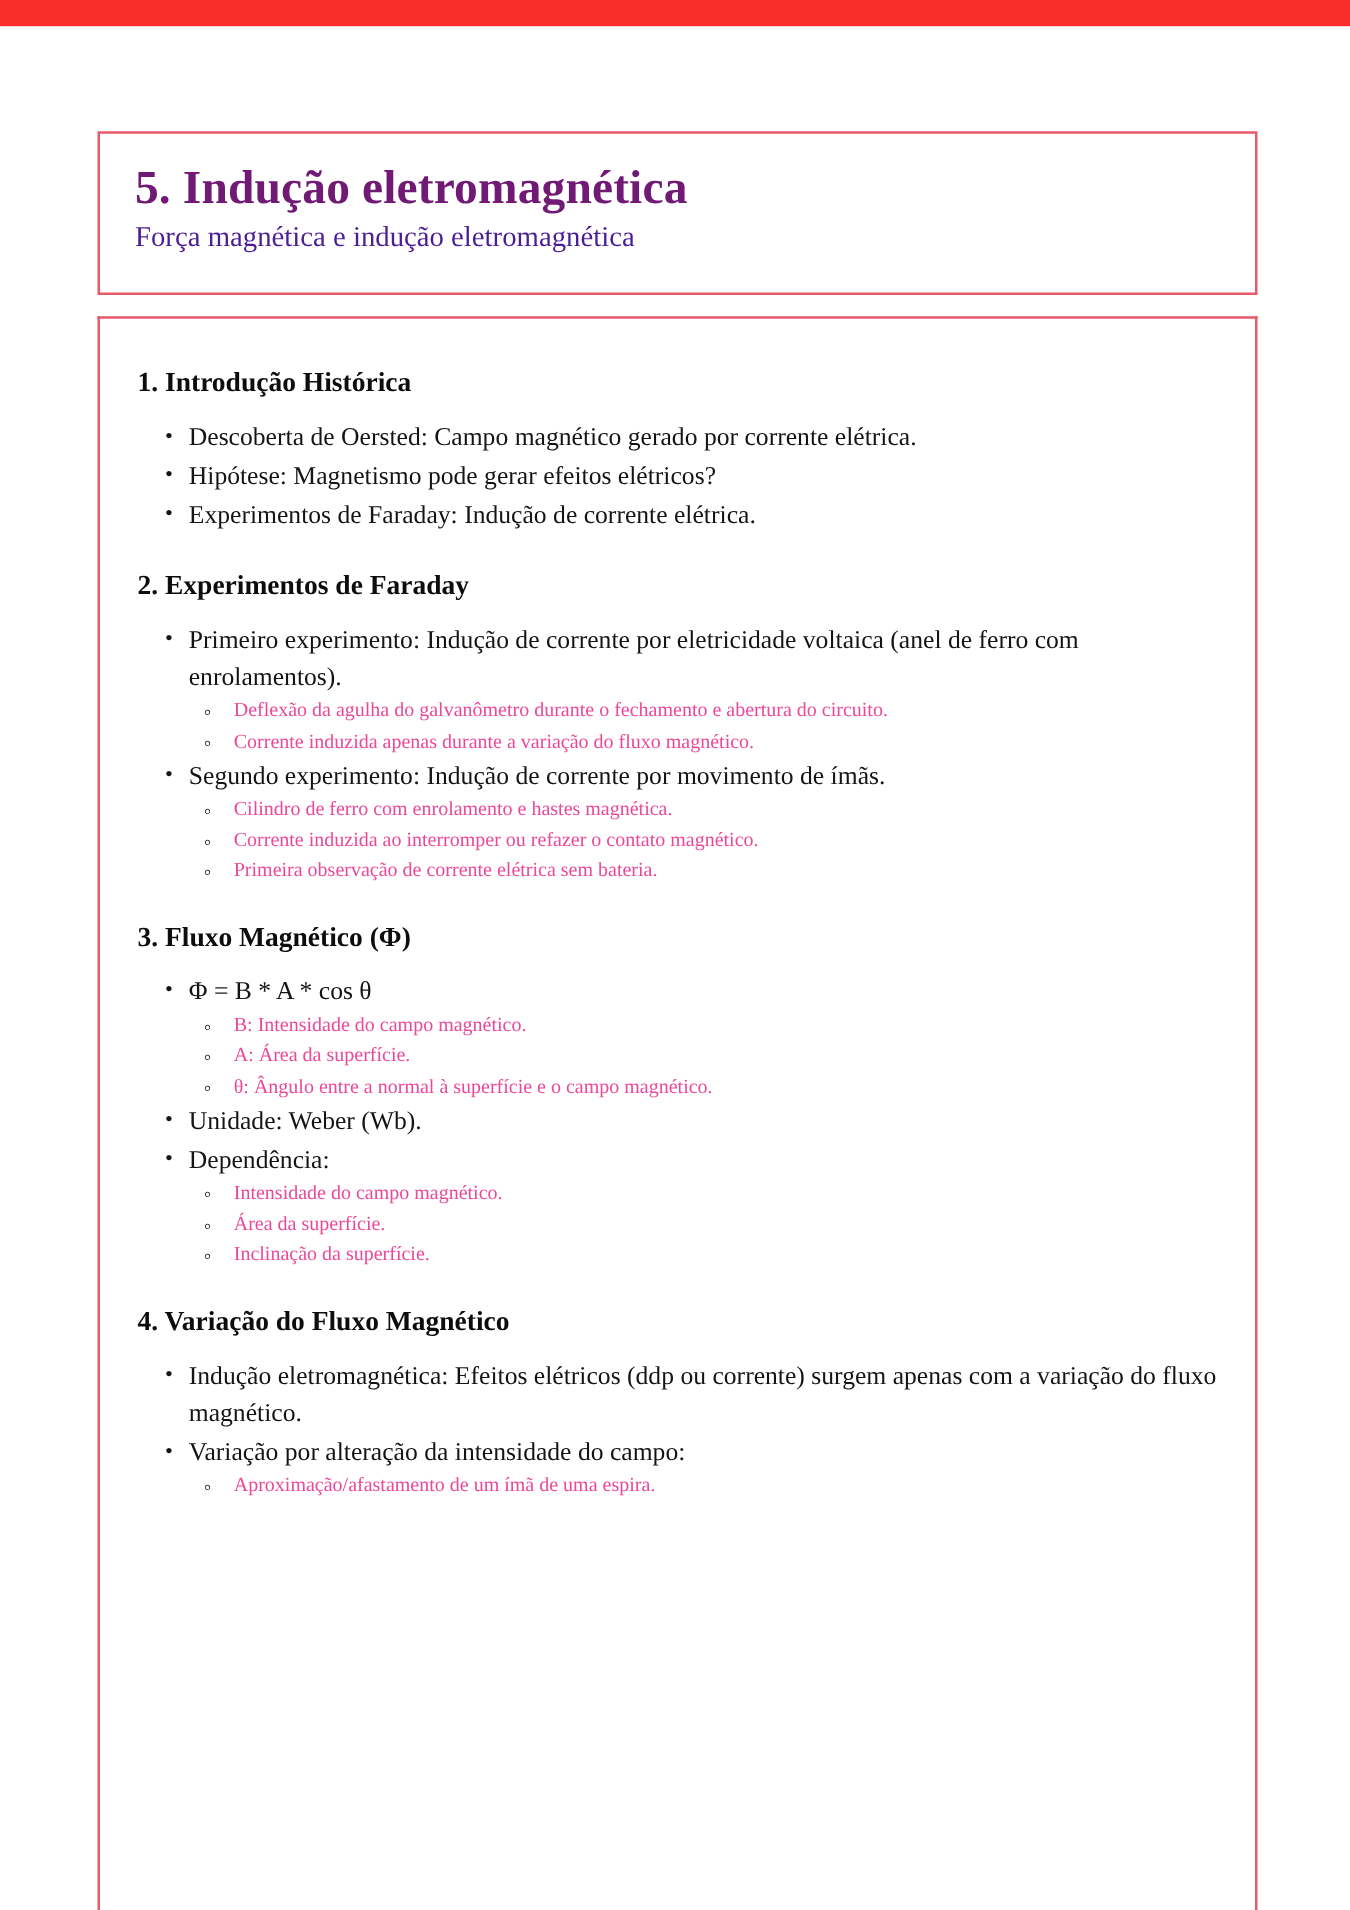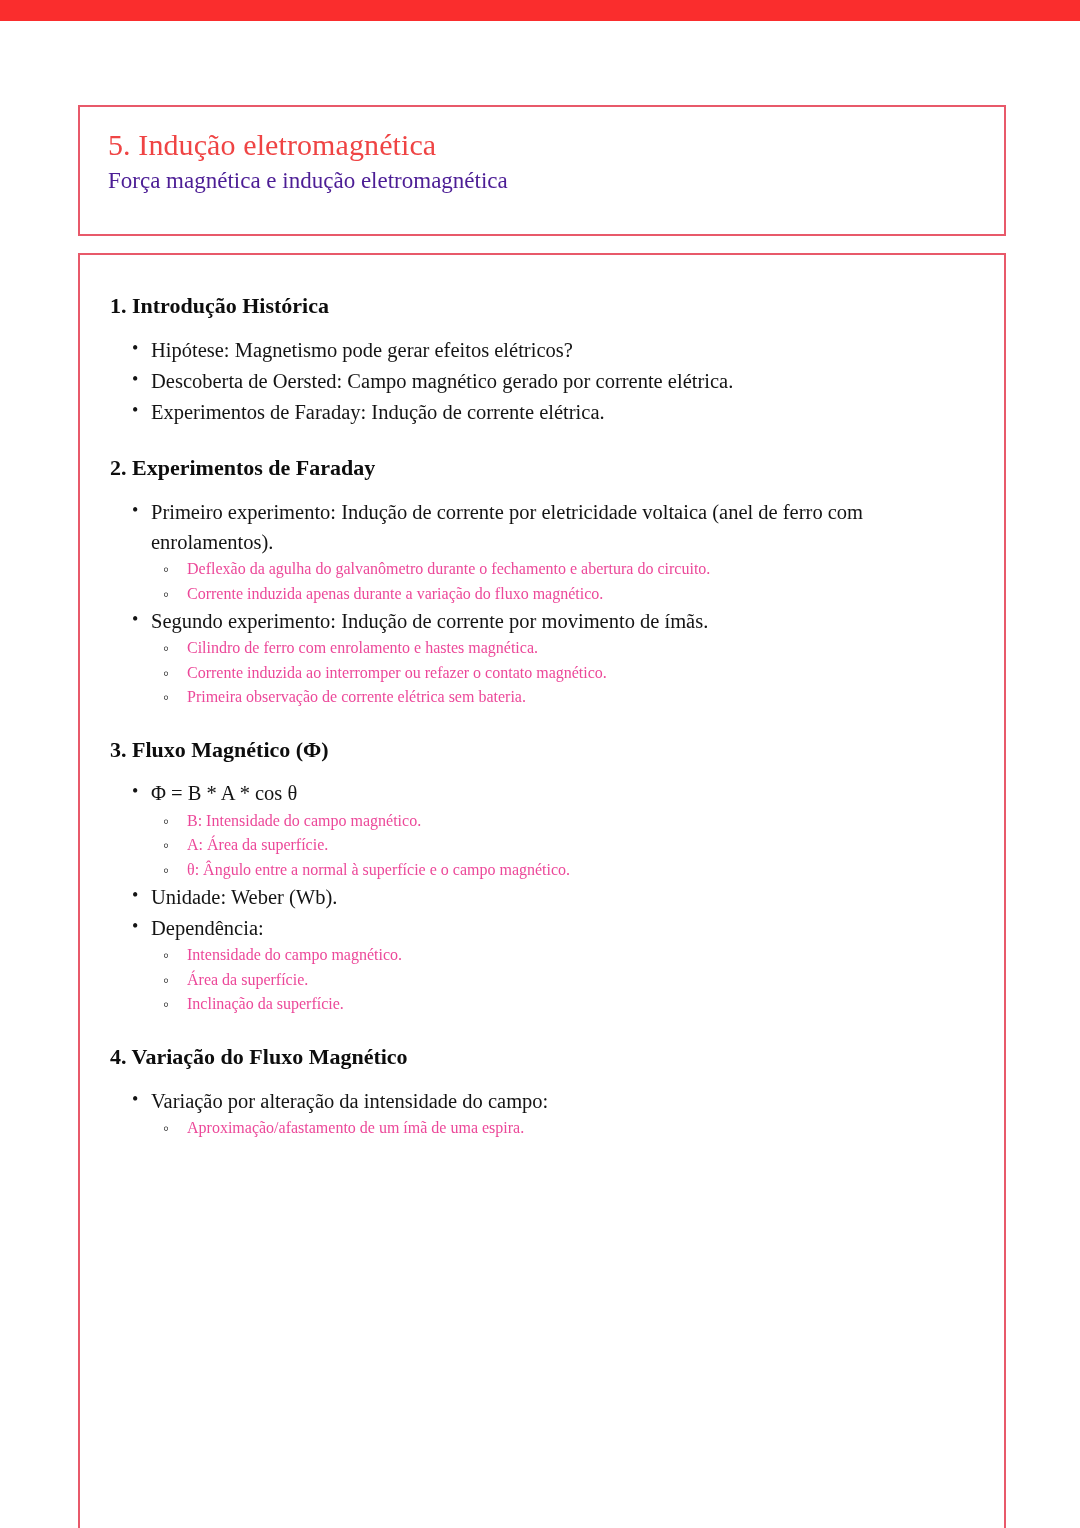--- a/index.html
+++ b/index.html
@@ -35,23 +35,23 @@
     left: 78px;
     top: 84px;
     width: 928px;
     height: 131px;
     border: 2px solid #e8596a;
     background: #ffffff;
     padding: 20px 28px 0 28px;
   }
 
   .doc-title {
-    color: #ef4444;
-    font-size: 30px;
-    font-weight: normal;
+    color: #701a75;
+    font-size: 38px;
+    font-weight: bold;
     line-height: 1.22;
     margin: 0 0 2px 0;
     letter-spacing: .1px;
   }
   .doc-subtitle {
     color: #4c1d95;
     font-size: 23px;
     line-height: 1.3;
     margin: 0;
   }
@@ -143,24 +143,24 @@
     <h1 class="doc-title">5. Indução eletromagnética</h1>
     <div class="doc-subtitle">Força magnética e indução eletromagnética</div>
   </div>
 
   <div class="body-box">
     <div class="content" id="content-root">
         <div class="sec-block">
           <div class="sec-heading">1. Introdução Histórica</div>
           <ul class="l1">
             <li class="item1">
+              <span class="txt">Descoberta de Oersted: Campo magnético gerado por corrente elétrica.</span>
+            </li>
+            <li class="item1">
               <span class="txt">Hipótese: Magnetismo pode gerar efeitos elétricos?</span>
-            </li>
-            <li class="item1">
-              <span class="txt">Descoberta de Oersted: Campo magnético gerado por corrente elétrica.</span>
             </li>
             <li class="item1">
               <span class="txt">Experimentos de Faraday: Indução de corrente elétrica.</span>
             </li>
           </ul>
         </div>
         <div class="sec-block">
           <div class="sec-heading">2. Experimentos de Faraday</div>
           <ul class="l1">
             <li class="item1">
@@ -201,20 +201,23 @@
                 <li class="item2">Área da superfície.</li>
                 <li class="item2">Inclinação da superfície.</li>
               </ul>
             </li>
           </ul>
         </div>
         <div class="sec-block">
           <div class="sec-heading">4. Variação do Fluxo Magnético</div>
           <ul class="l1">
             <li class="item1">
+              <span class="txt">Indução eletromagnética: Efeitos elétricos (ddp ou corrente) surgem apenas com a variação do fluxo magnético.</span>
+            </li>
+            <li class="item1">
               <span class="txt">Variação por alteração da intensidade do campo:</span>
               <ul class="l2">
                 <li class="item2">Aproximação/afastamento de um ímã de uma espira.</li>
               </ul>
             </li>
           </ul>
         </div>
       </div>
   </div>
 

